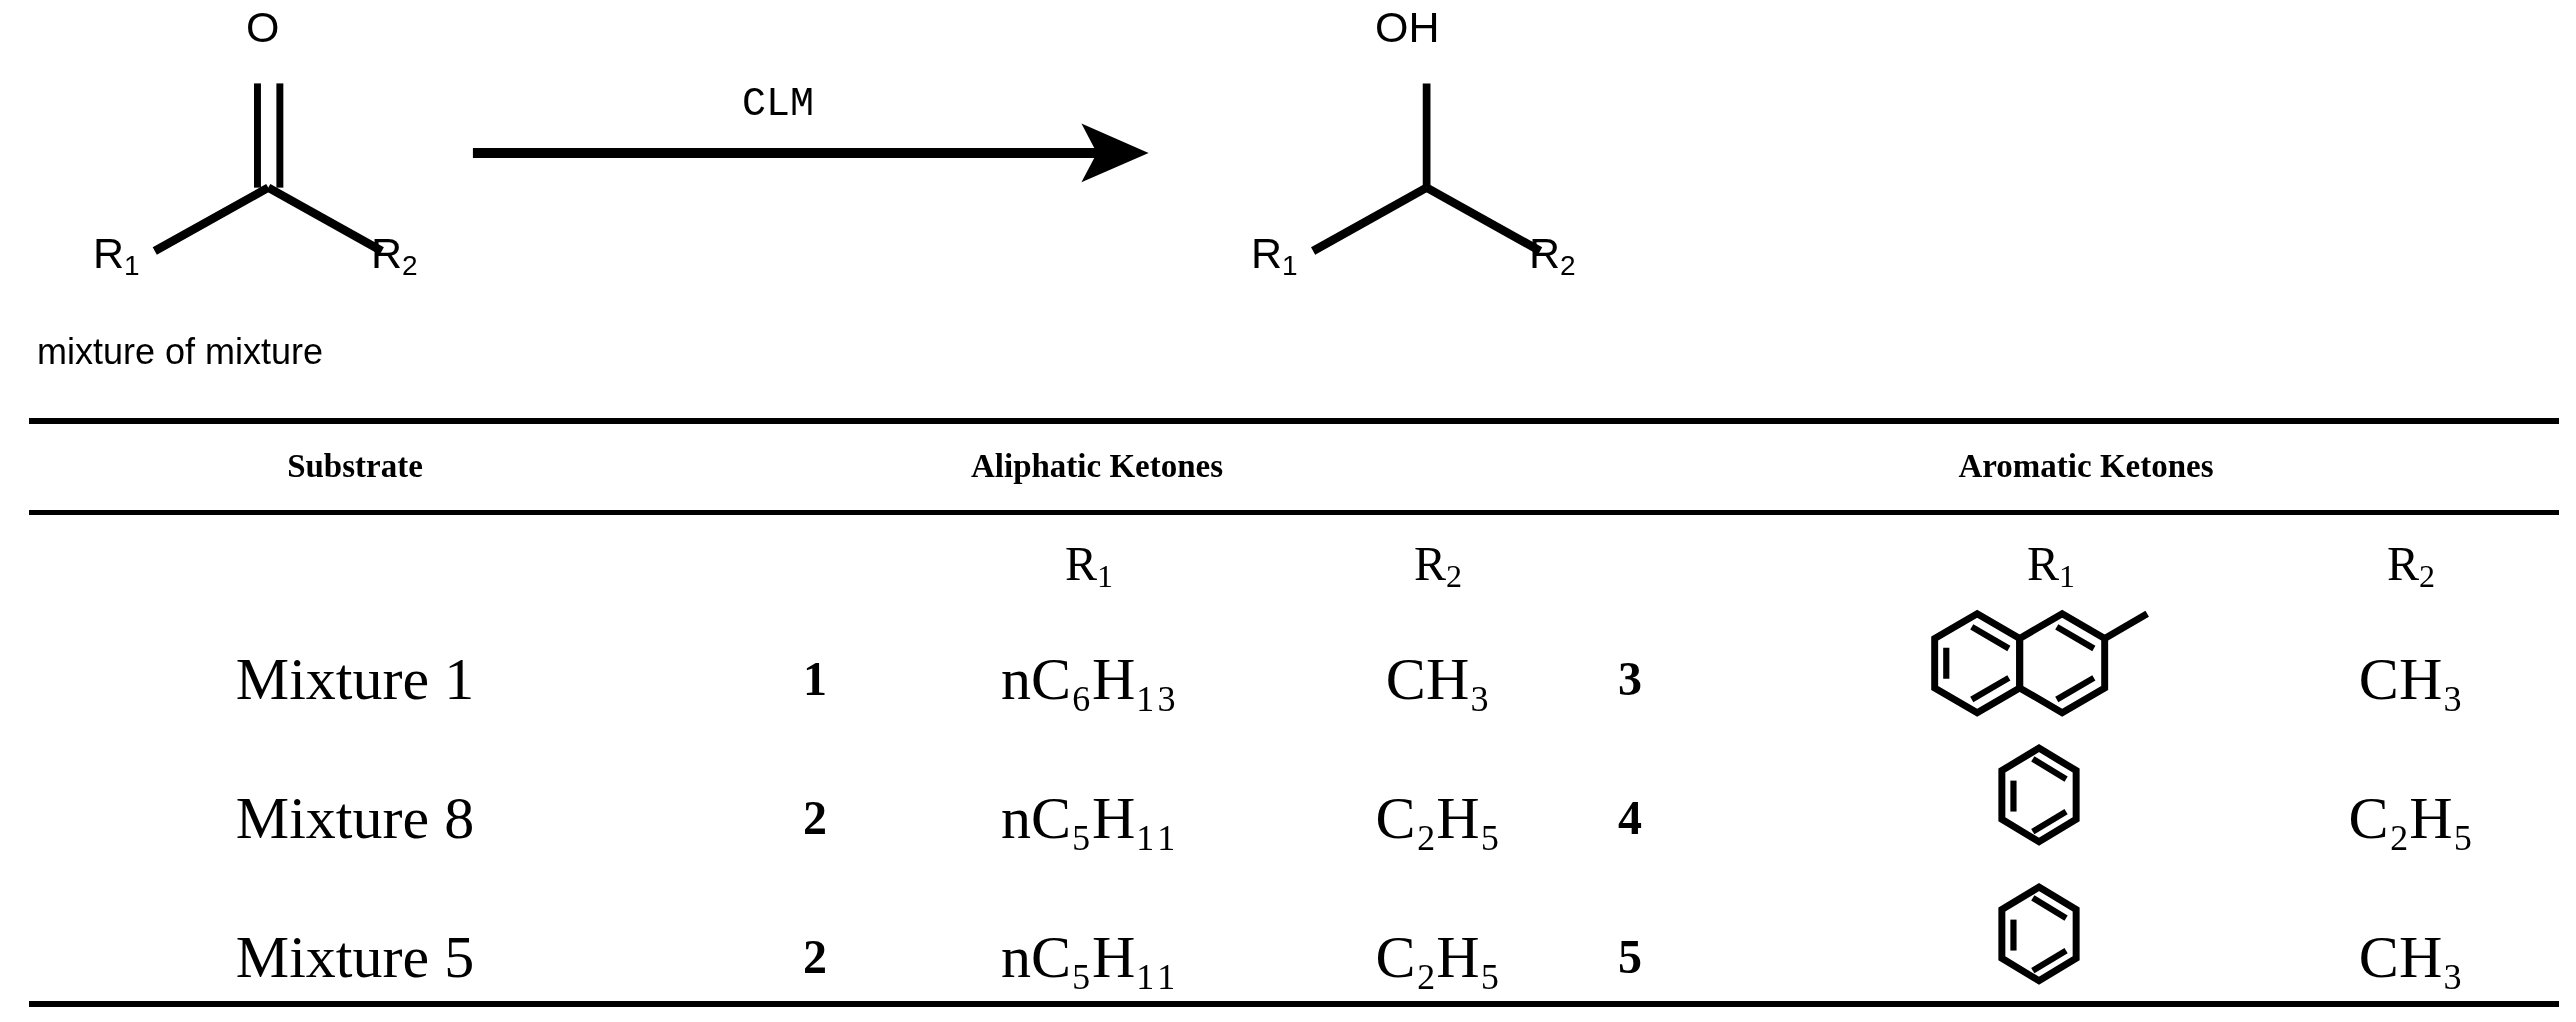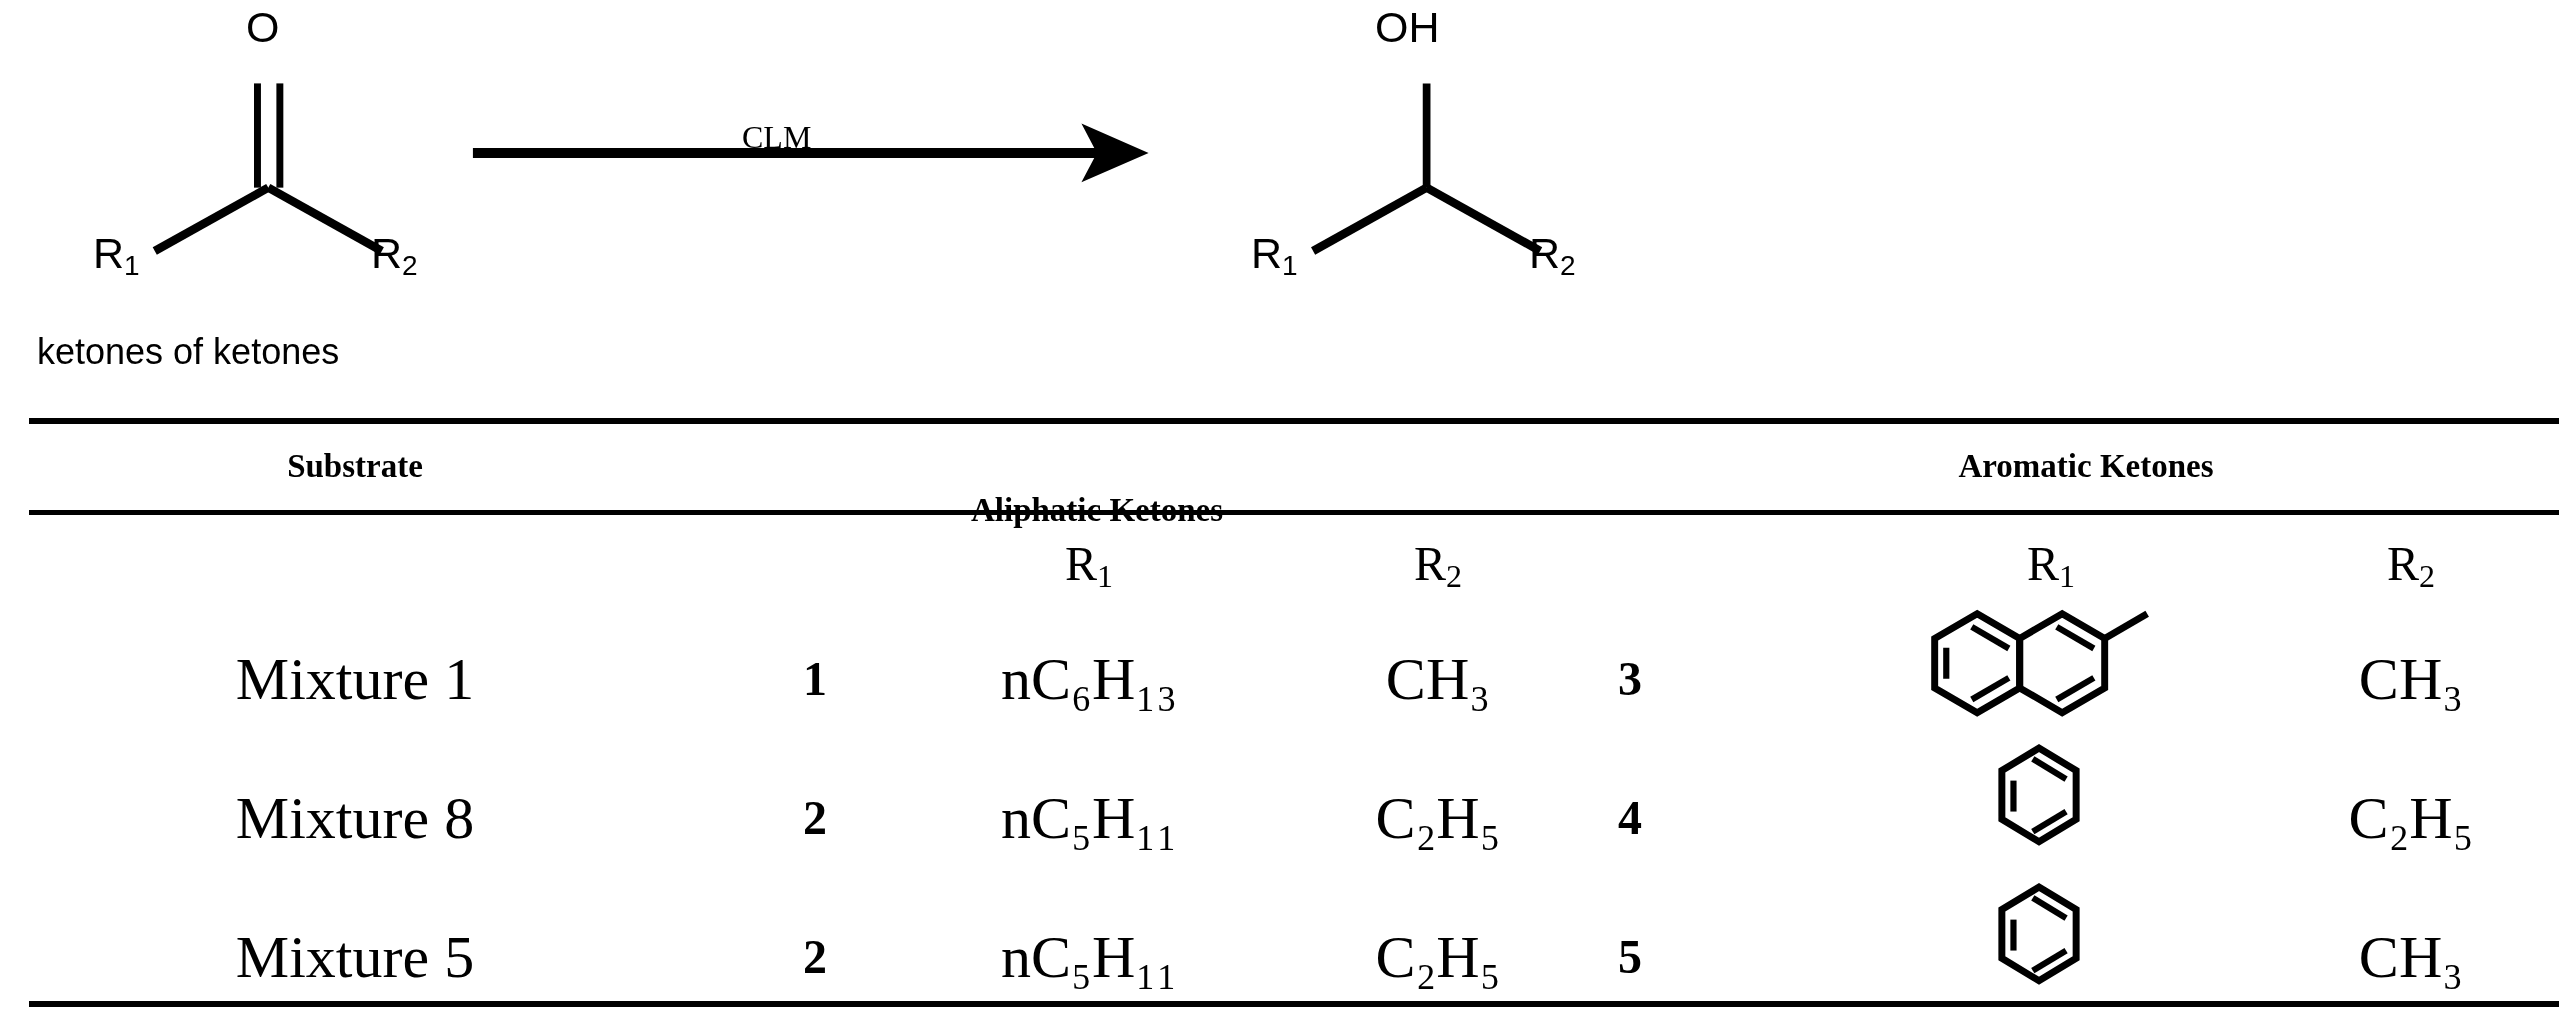--- a/index.html
+++ b/index.html
@@ -12,22 +12,22 @@
 
   
   .atom-label{
     position:absolute;
     font-family:"Liberation Sans","DejaVu Sans",sans-serif;
     font-size:43px;line-height:43px;color:#000;white-space:nowrap;
   }
   .atom-label .sub{font-size:28px;vertical-align:-0.25em;}
   .arrow-label{
     position:absolute;
-    font-family:Liberation Serif, serif;
-    font-size:32px;line-height:40px;white-space:nowrap;margin-top:32px;
+    font-family:Liberation Mono, monospace;
+    font-size:40px;line-height:40px;white-space:nowrap;
   }
   .caption{
     position:absolute;
     font-family:"Liberation Sans","DejaVu Sans",sans-serif;
     font-size:36px;line-height:36px;white-space:nowrap;
   }
   .svg-layer{position:absolute;left:0;top:0;width:2576px;height:417px;}
 
   
   .table-wrap{position:absolute;left:0;top:413px;width:2576px;height:609px;}
@@ -80,37 +80,37 @@
     <line x1="1847" y1="108" x2="1847" y2="243" stroke="#000" stroke-width="10"></line>
 
     <line x1="1847" y1="243" x2="1700" y2="325" stroke="#000" stroke-width="11"></line>
 
     <line x1="1847" y1="243" x2="1994" y2="325" stroke="#000" stroke-width="11"></line>
   </svg>
 
   <div class="atom-label" style="left:246px;top:6.2px;"><span>O</span></div>
   <div class="atom-label" style="left:93px;top:232px;"><span>R</span><span class="sub">1</span></div>
   <div class="atom-label" style="left:371px;top:232px;"><span>R</span><span class="sub">2</span></div>
-  <div class="caption" style="left:37px;top:334px;"><span>ketones of ketones</span></div>
+  <div class="caption" style="left:37px;top:334px;"><span>mixture of mixture</span></div>
 
   <div class="arrow-label" style="left:742px;top:85px;"><span>CLM</span></div>
 
   <div class="atom-label" style="left:1375px;top:6.2px;"><span>OH</span></div>
   <div class="atom-label" style="left:1251px;top:232px;"><span>R</span><span class="sub">1</span></div>
   <div class="atom-label" style="left:1529px;top:232px;"><span>R</span><span class="sub">2</span></div>
 </div>
 
 <div class="table-wrap">
 
   <div class="rule top"></div>
   <div class="rule mid"></div>
   <div class="rule bottom"></div>
 
   <div class="cell hdr" style="left:355px;top:29px;"><span>Substrate</span></div>
-  <div class="cell hdr" style="left:1097px;top:29px;margin-top:44px;"><span>Aliphatic Ketones</span></div>
+  <div class="cell hdr" style="left:1097px;top:29px;"><span>Aliphatic Ketones</span></div>
   <div class="cell hdr" style="left:2086px;top:29px;"><span>Aromatic Ketones</span></div>
 
   <div class="cell sub-hdr" style="left:1089px;top:127px;"><span>R</span><span class="sub">1</span></div>
   <div class="cell sub-hdr" style="left:1438px;top:127px;"><span>R</span><span class="sub">2</span></div>
   <div class="cell sub-hdr" style="left:2051px;top:127px;"><span>R</span><span class="sub">1</span></div>
   <div class="cell sub-hdr" style="left:2411px;top:127px;"><span>R</span><span class="sub">2</span></div>
 
   <div>
     <div class="cell body-cell" style="left:355px;top:242px;"><span>Mixture 1</span></div>
     <div class="cell num-cell" style="left:815px;top:242px;"><span>1</span></div>

